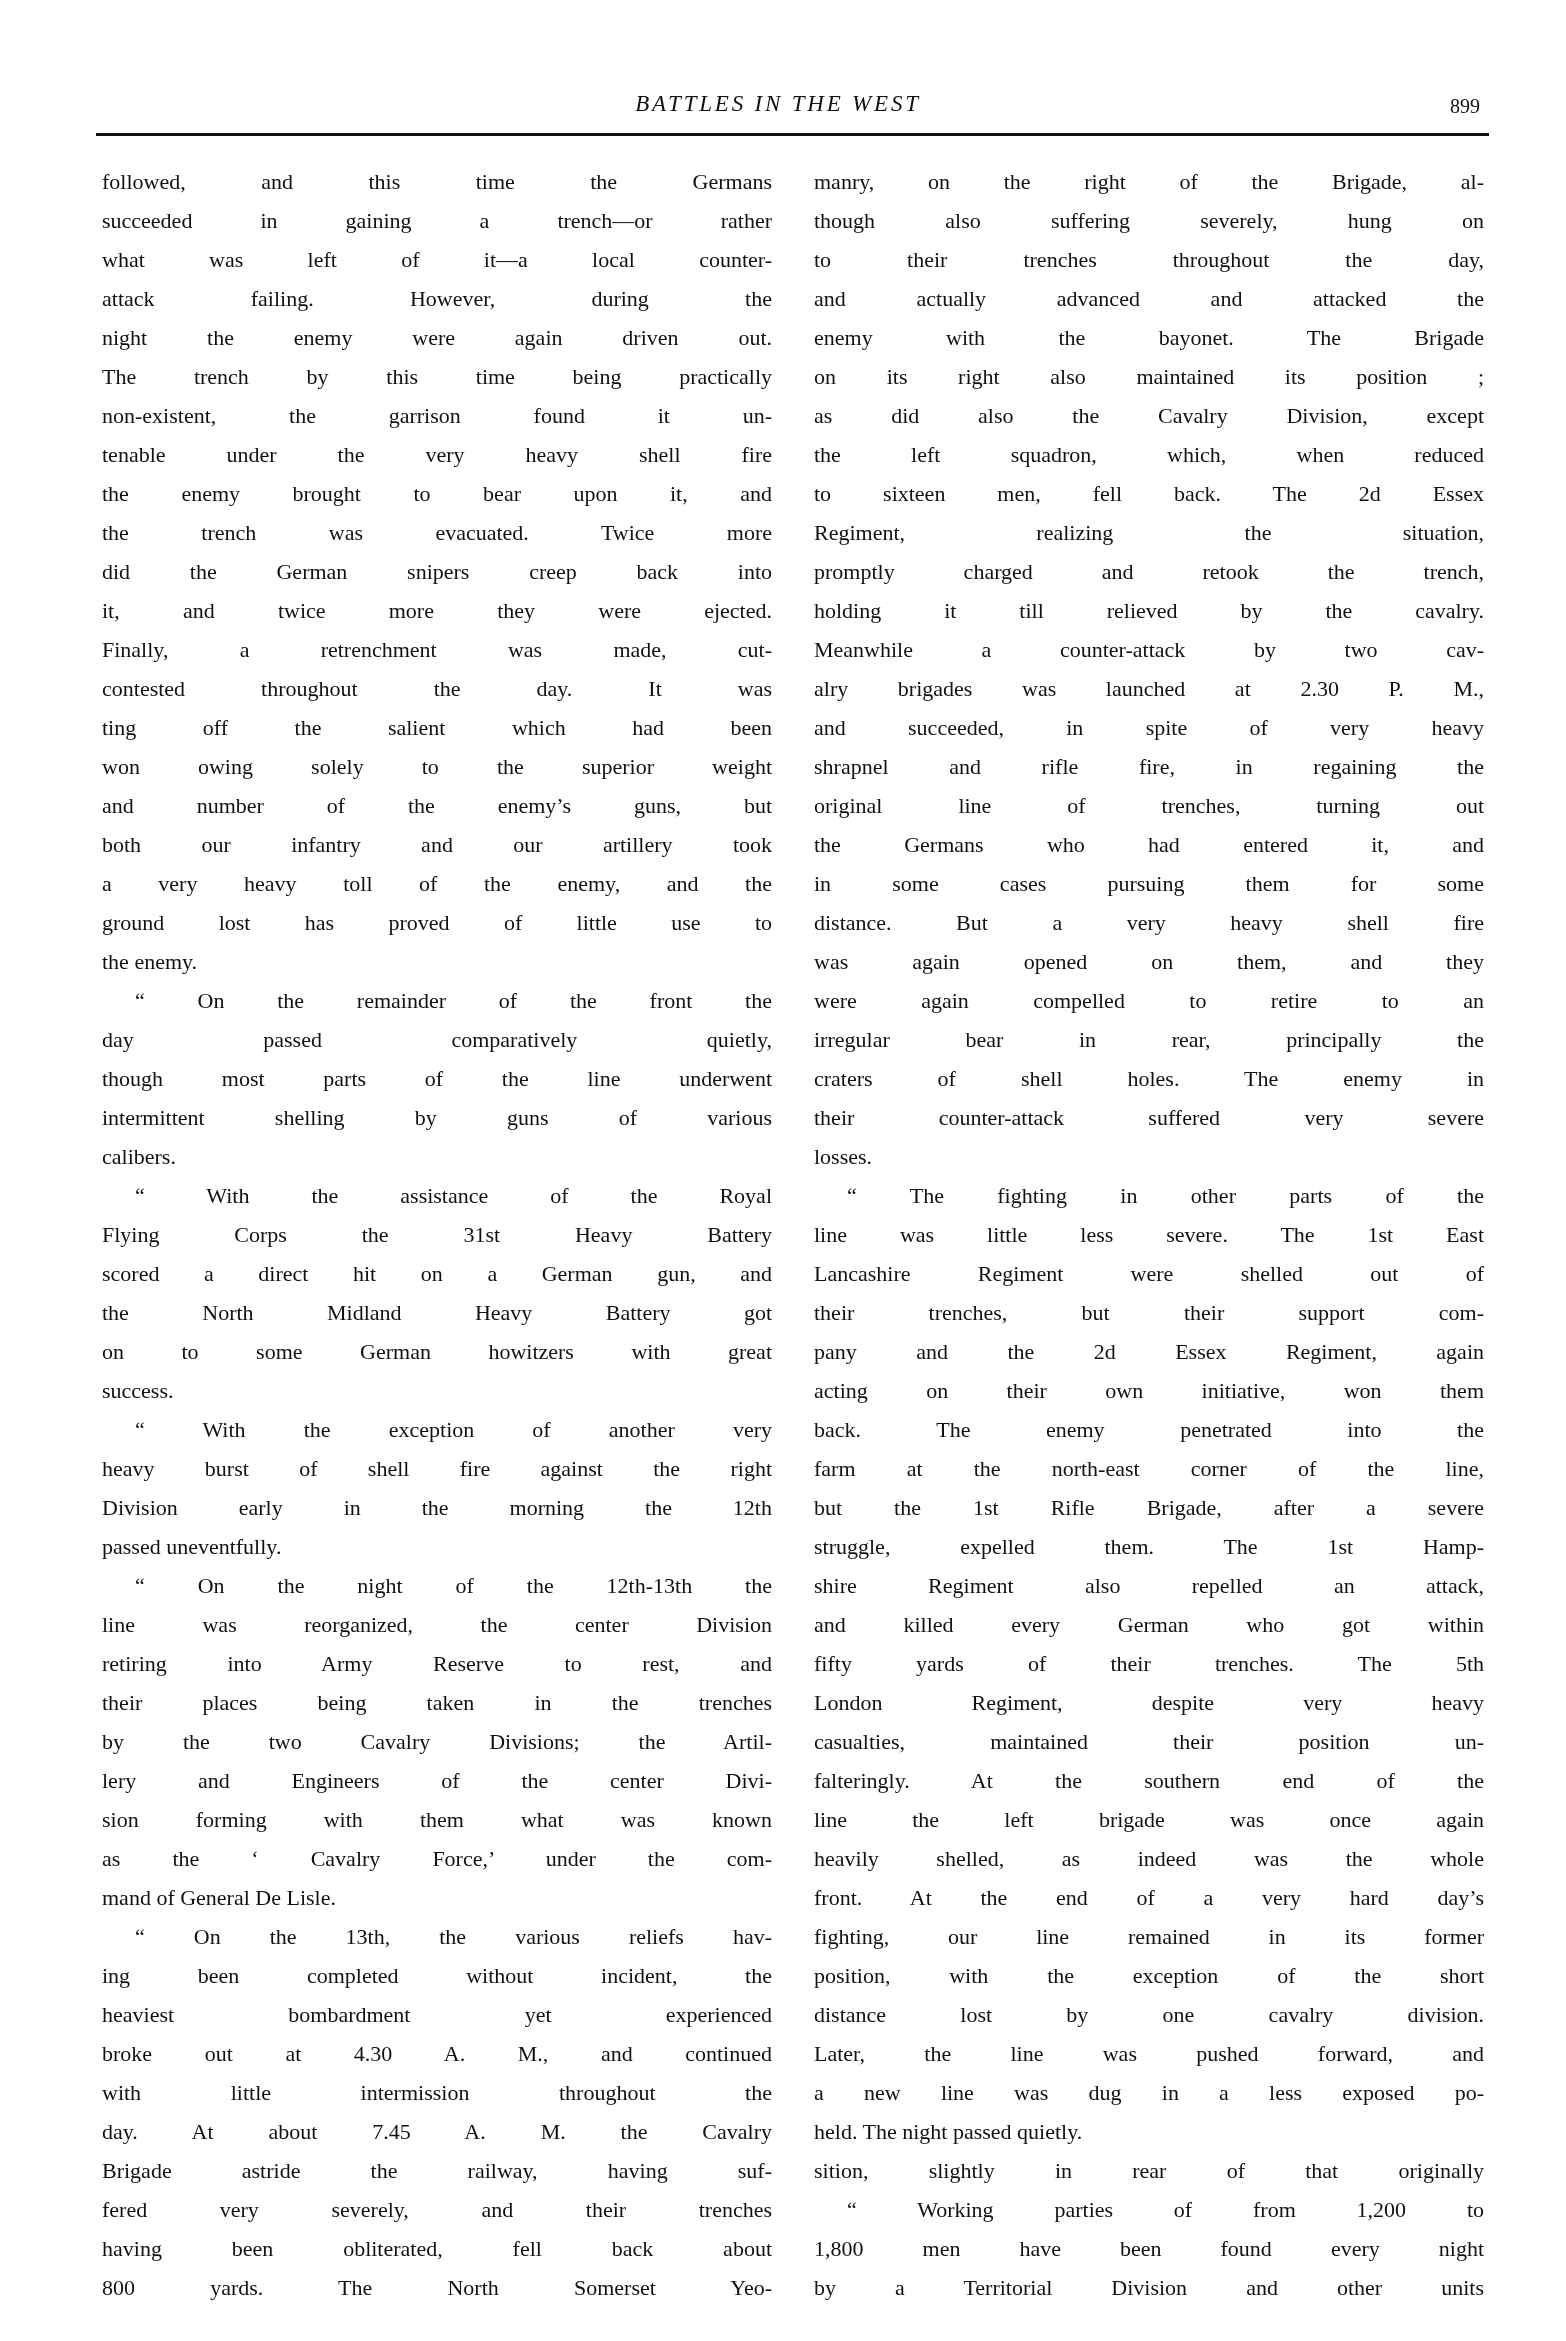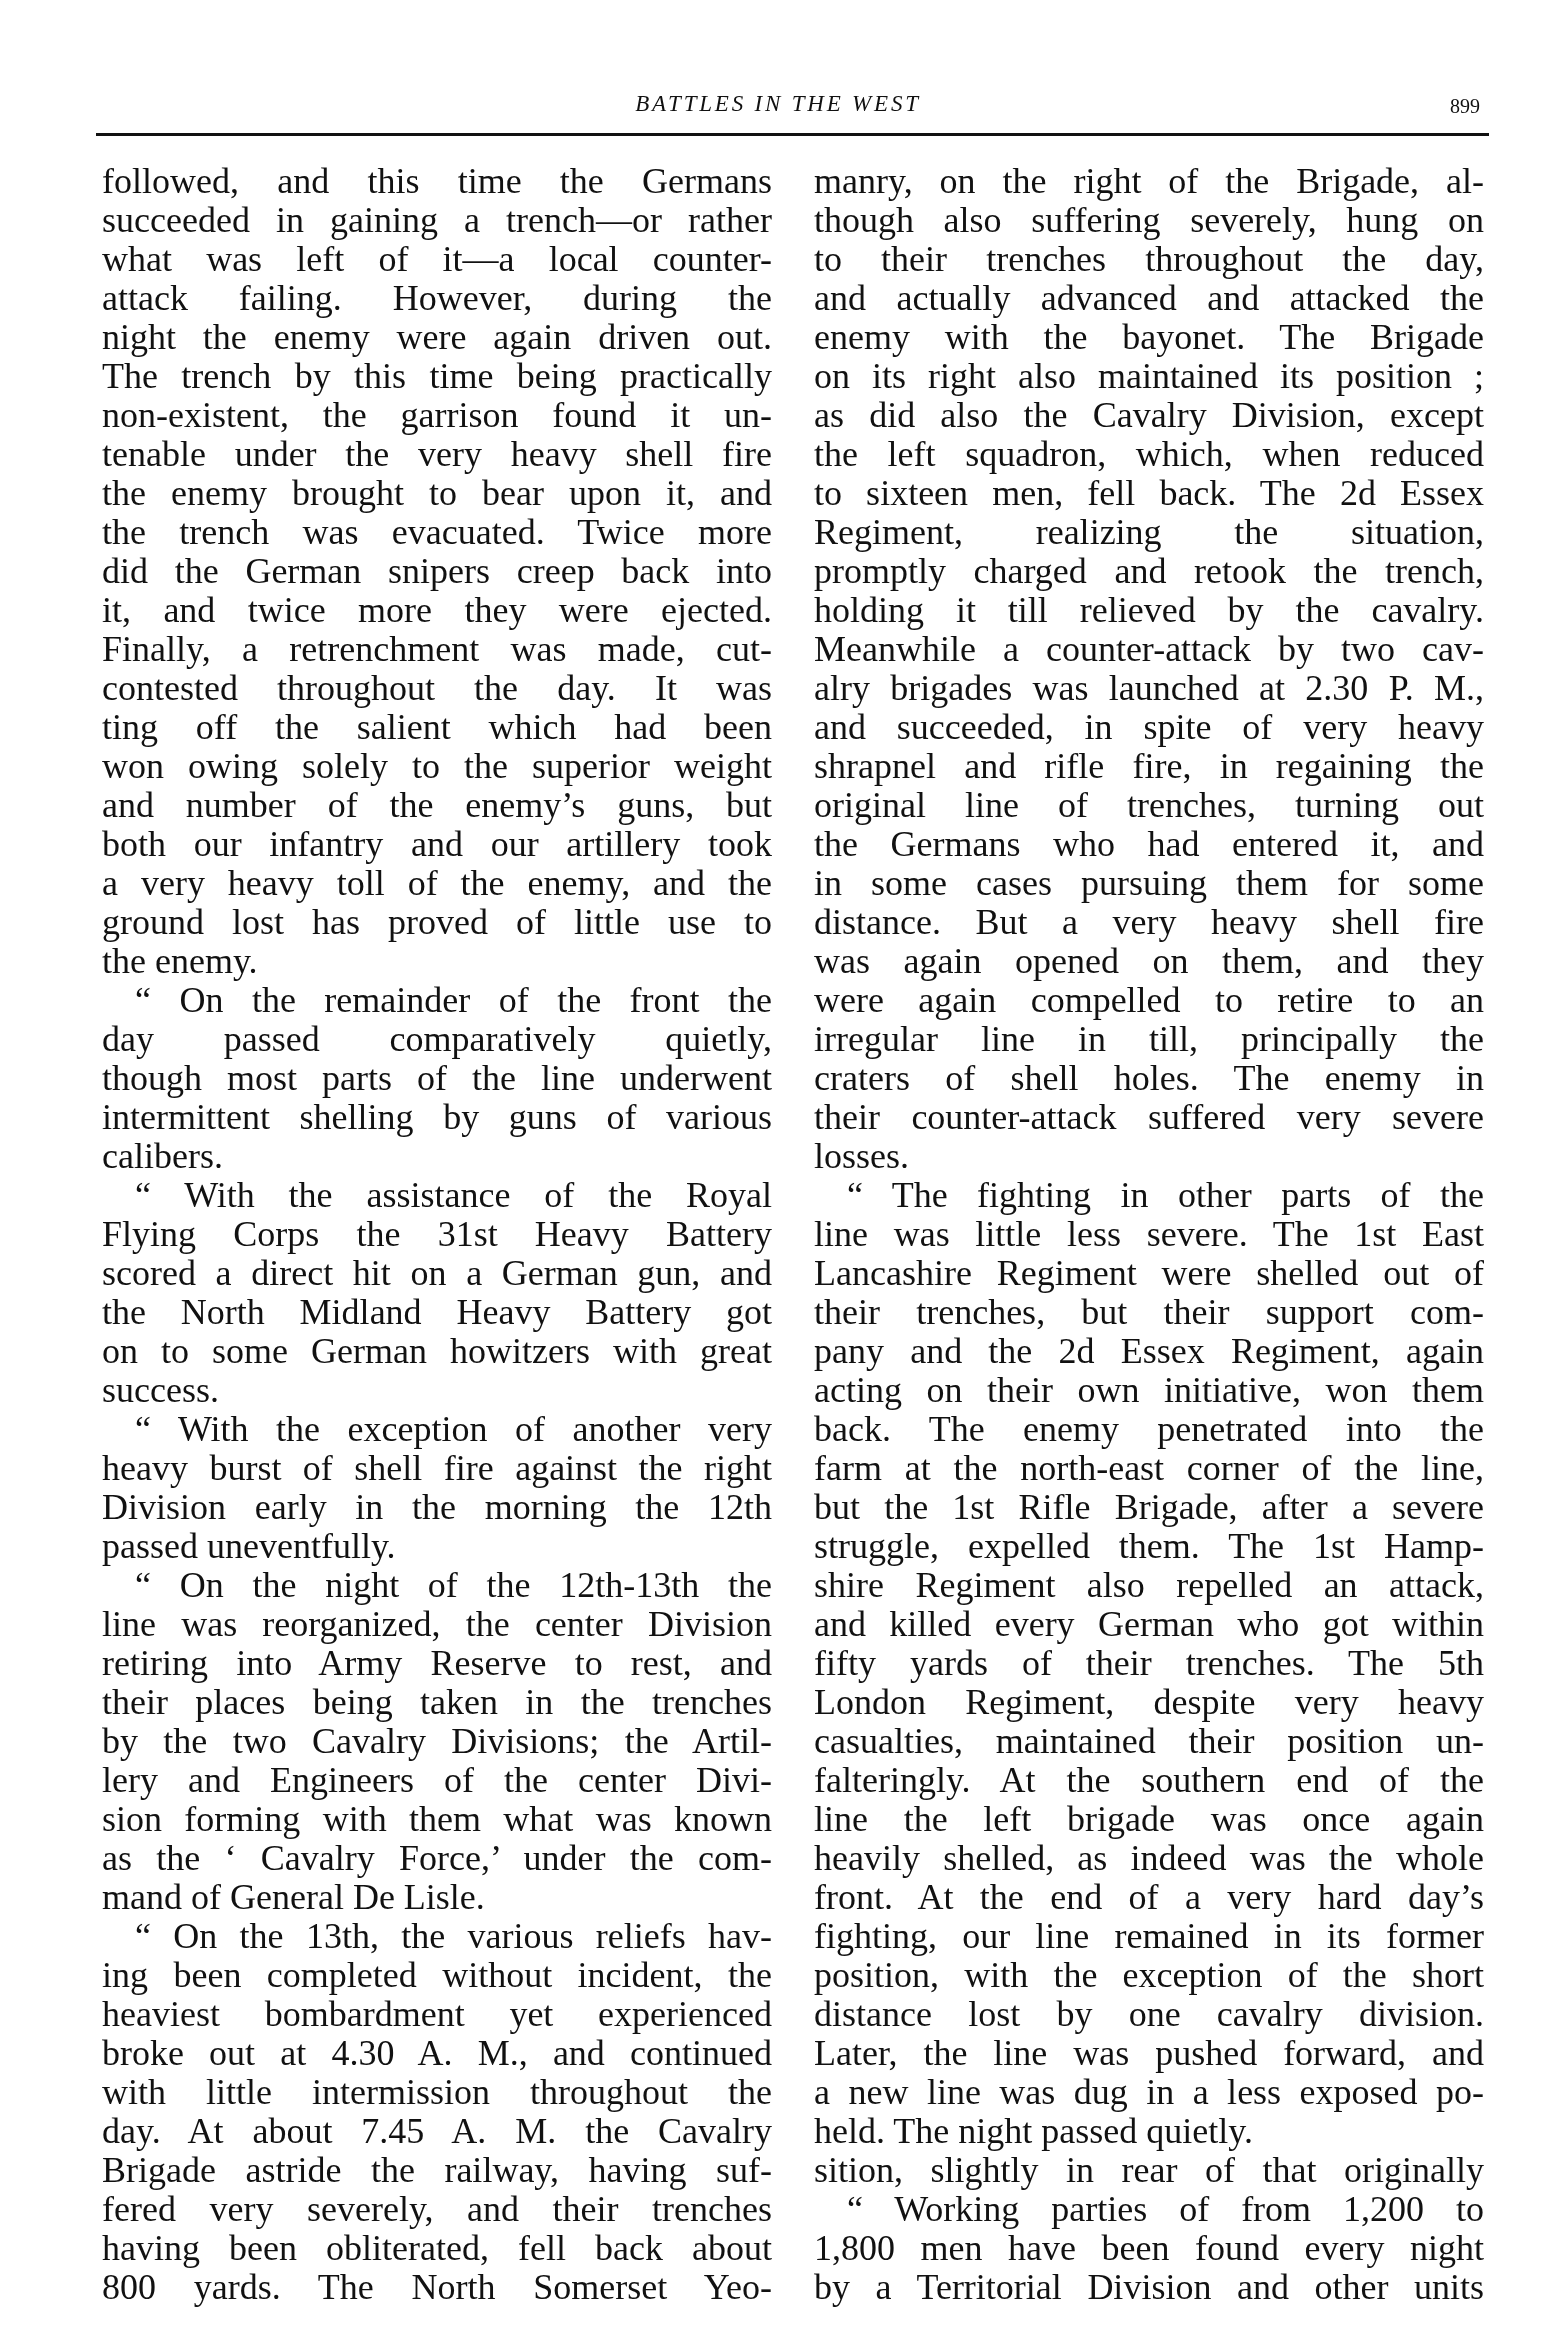--- a/index.html
+++ b/index.html
@@ -17,21 +17,21 @@
   .page-number {
     position: absolute; left: 1386px; top: 88px; width: 94px; text-align: right;
     font-size: 20px; line-height: 37px; font-family: "Liberation Serif", serif;
   }
   .rule {
     position: absolute; left: 96px; top: 133px; width: 1393px; height: 3.3px;
     background: #111111;
   }
   .column {
     position: absolute; top: 162px; width: 670px;
-    font-size: 36px; line-height: 39px;
+    font-size: 22px; line-height: 39px;
     font-family: "Liberation Serif", serif;
   }
   .col-left { left: 102px; }
   .col-right { left: 814px; }
   .line {
     display: block; white-space: nowrap; text-align: justify;
     text-align-last: justify; height: 39px;
   }
   .line.last { text-align-last: left; }
   .line.indent { padding-left: 33px; }
@@ -130,21 +130,21 @@
         <span class="line">Meanwhile a counter-attack by two cav-</span>
         <span class="line">alry brigades was launched at 2.30 P. M.,</span>
         <span class="line">and succeeded, in spite of very heavy</span>
         <span class="line">shrapnel and rifle fire, in regaining the</span>
         <span class="line">original line of trenches, turning out</span>
         <span class="line">the Germans who had entered it, and</span>
         <span class="line">in some cases pursuing them for some</span>
         <span class="line">distance.  But a very heavy shell fire</span>
         <span class="line">was again opened on them, and they</span>
         <span class="line">were again compelled to retire to an</span>
-        <span class="line">irregular line in till, principally the</span>
+        <span class="line">irregular bear in rear, principally the</span>
         <span class="line">craters of shell holes.  The enemy in</span>
         <span class="line">their counter-attack suffered very severe</span>
         <span class="line last">losses.</span>
       </div>
       <div>
         <span class="line indent">“ The fighting in other parts of the</span>
         <span class="line">line was little less severe.  The 1st East</span>
         <span class="line">Lancashire Regiment were shelled out of</span>
         <span class="line">their trenches, but their support com-</span>
         <span class="line">pany and the 2d Essex Regiment, again</span>

